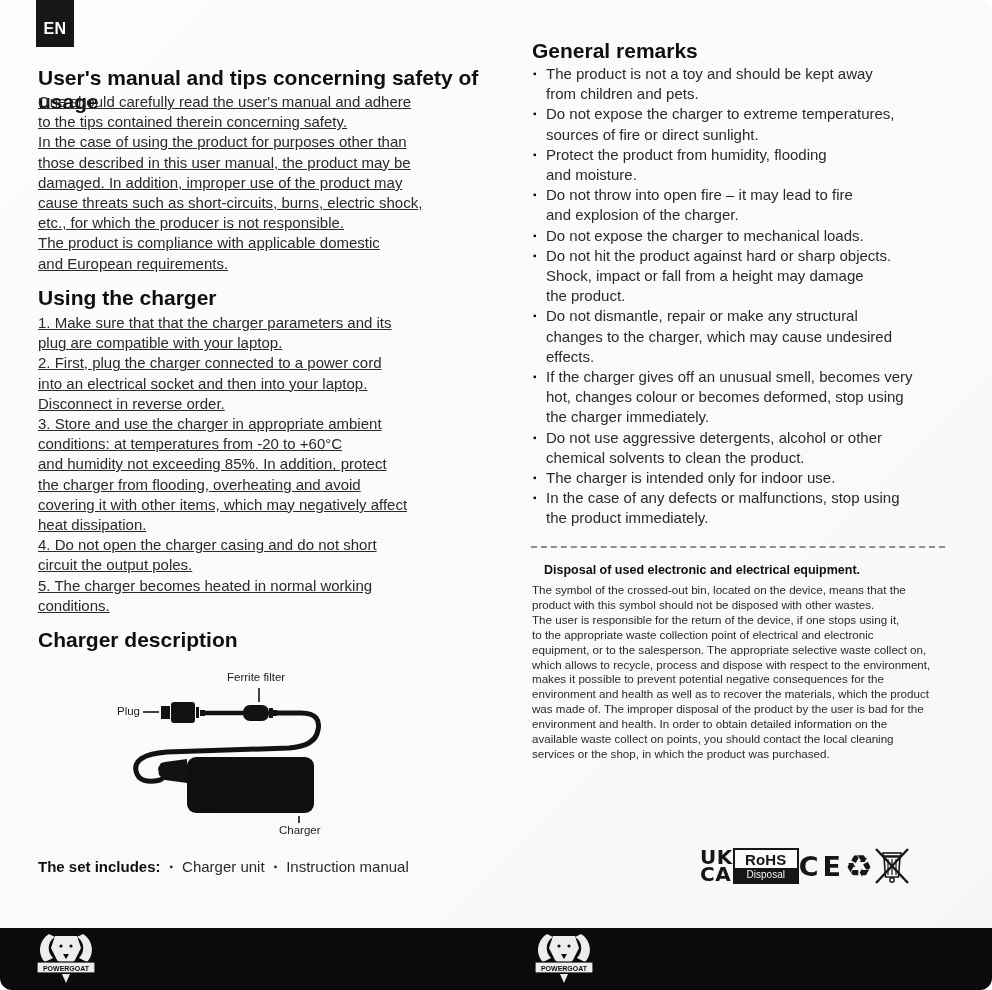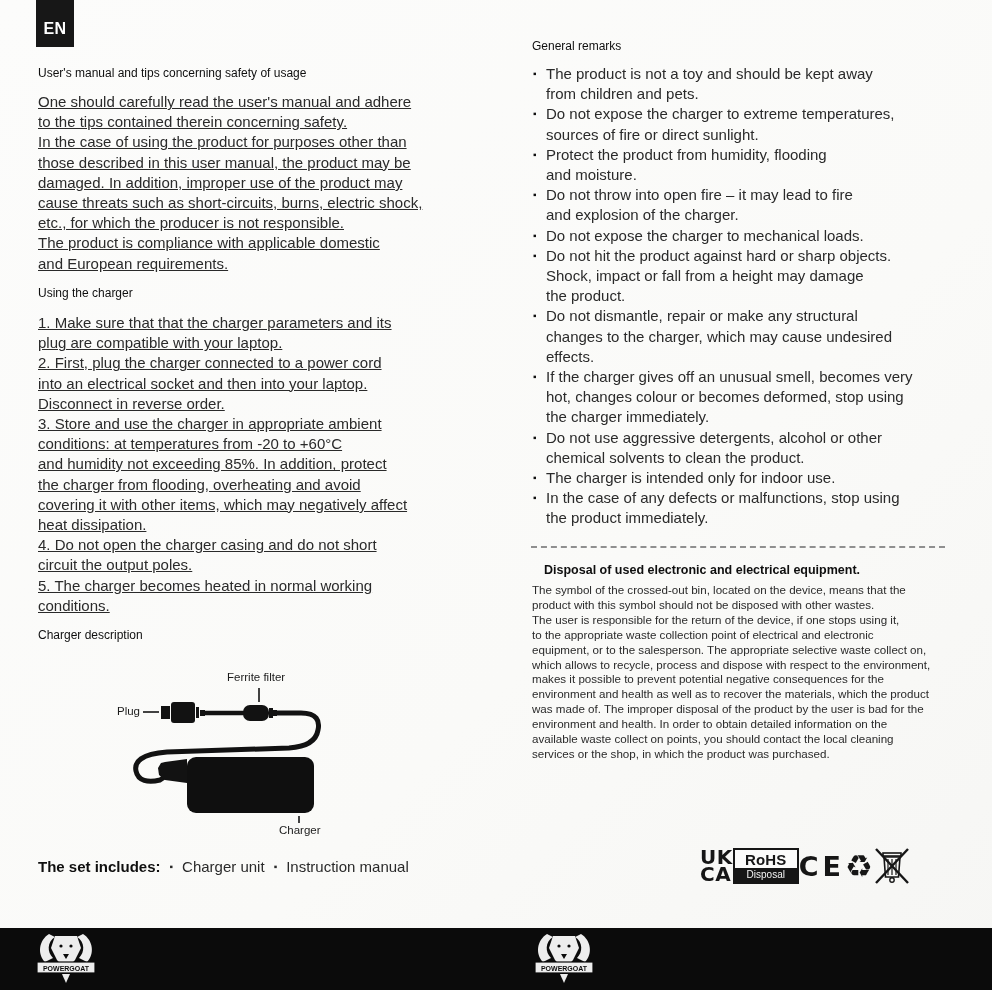--- a/index.html
+++ b/index.html
@@ -1,26 +1,26 @@
 <!DOCTYPE html>
 <html><head>
 <meta charset="utf-8">
 <style>
   html,body{margin:0;padding:0;background:#ffffff;}
   .page{
     position:relative;width:992px;height:990px;overflow:hidden;
     background:linear-gradient(135deg,#fcfcfb 0%,#fafaf8 60%,#f6f6f4 100%);
-    font-family:"Liberation Sans",sans-serif;color:#262626;
+    font-family:"Liberation Sans",sans-serif;color:#262626;border-radius:12px;
   }
   .lang-badge{
     position:absolute;left:36px;top:0;width:38px;height:47px;background:#171717;
     color:#fff;font-weight:700;font-size:16px;display:flex;align-items:flex-end;
     justify-content:center;padding-bottom:9px;box-sizing:border-box;letter-spacing:.5px;
   }
-  .h{font-weight:400;font-size:12px;color:#0f0f0f;}
+  .h{font-weight:700;font-size:21px;color:#0f0f0f;}
   .body-text{font-size:15px;line-height:20.2px;white-space:pre-line;color:#2a2a2a;text-decoration:underline;}
   .abs{position:absolute;}
 
   
   ul.bullets{margin:0;padding:0;list-style:none;font-size:15px;line-height:20.2px;color:#2a2a2a;width:420px;}
   ul.bullets li{position:relative;padding-left:13px;white-space:pre-line;}
   ul.bullets li::before{content:"▪";position:absolute;left:0;top:0;font-size:10px;line-height:20.2px;color:#111;}
 
   .dashed-sep{border:none;border-top:2px dashed #8f8f8f;width:414px;margin:0;}
 

